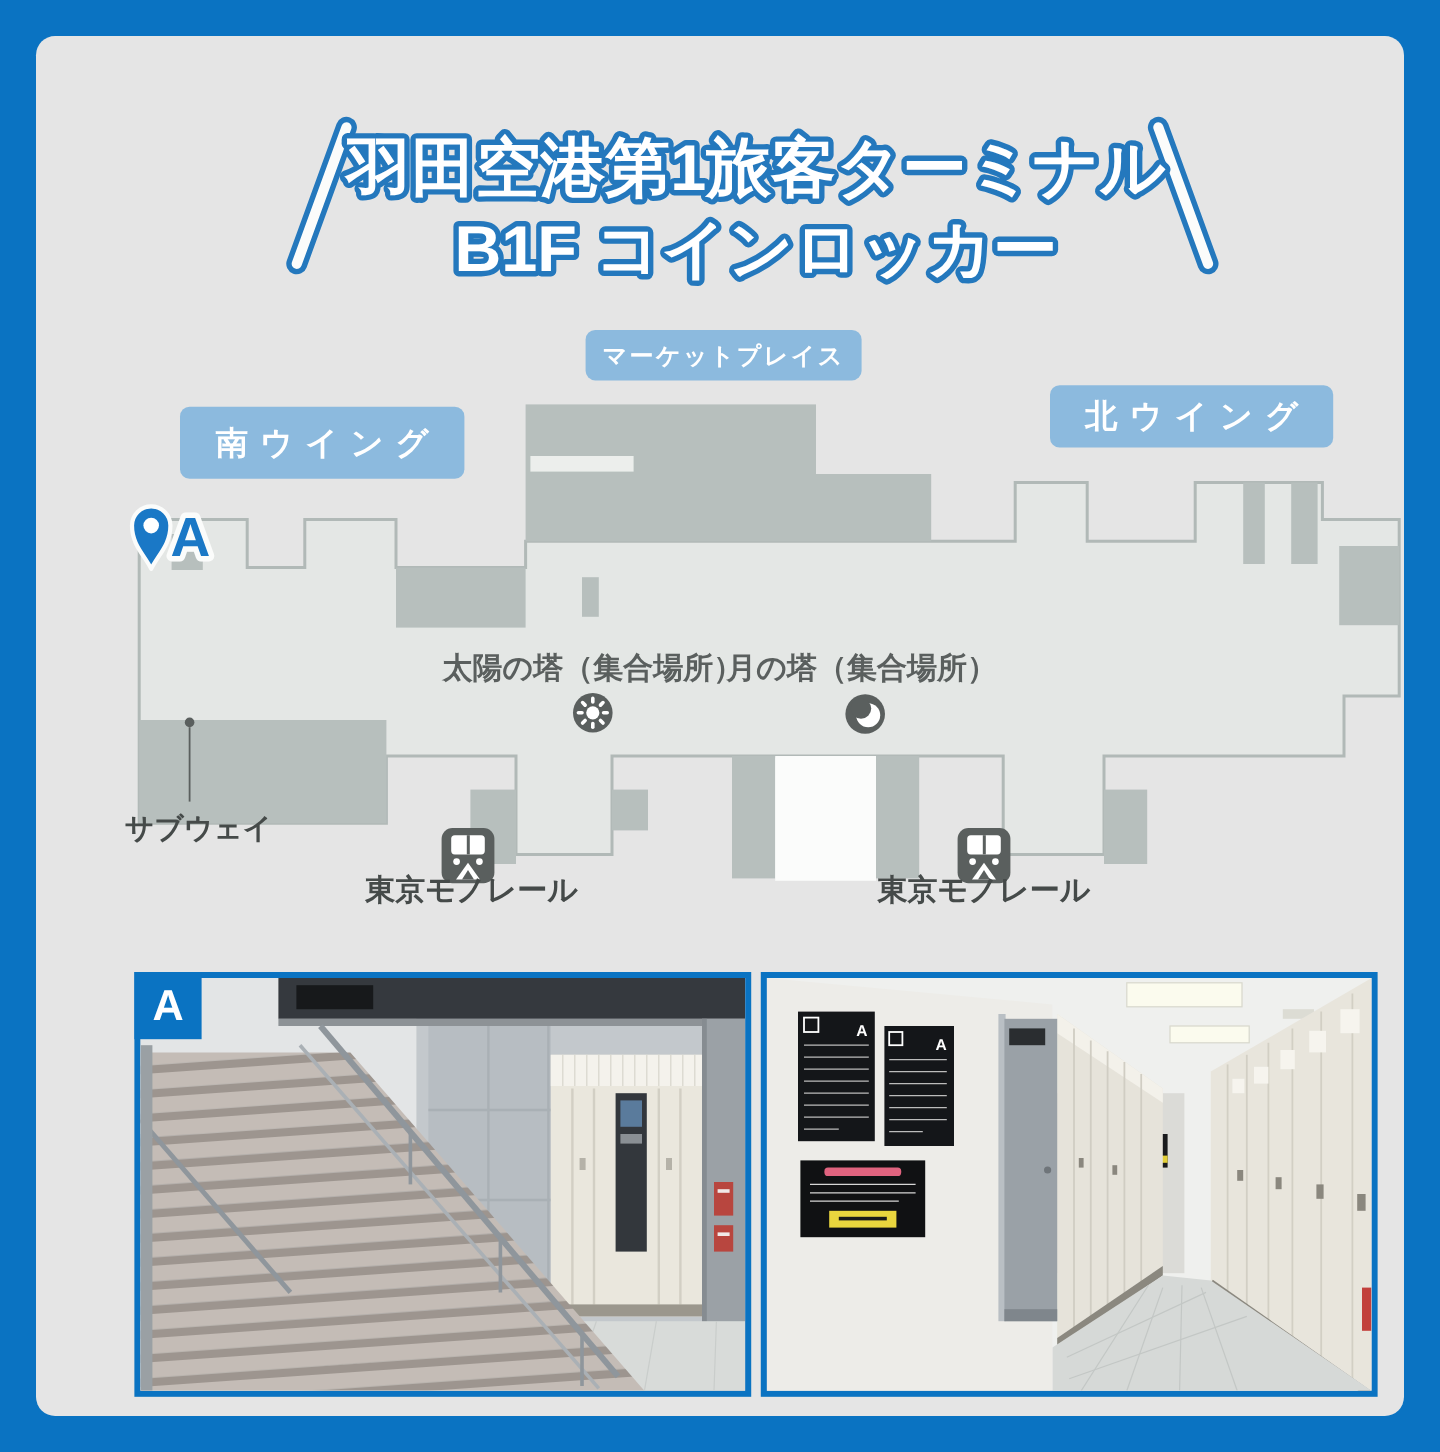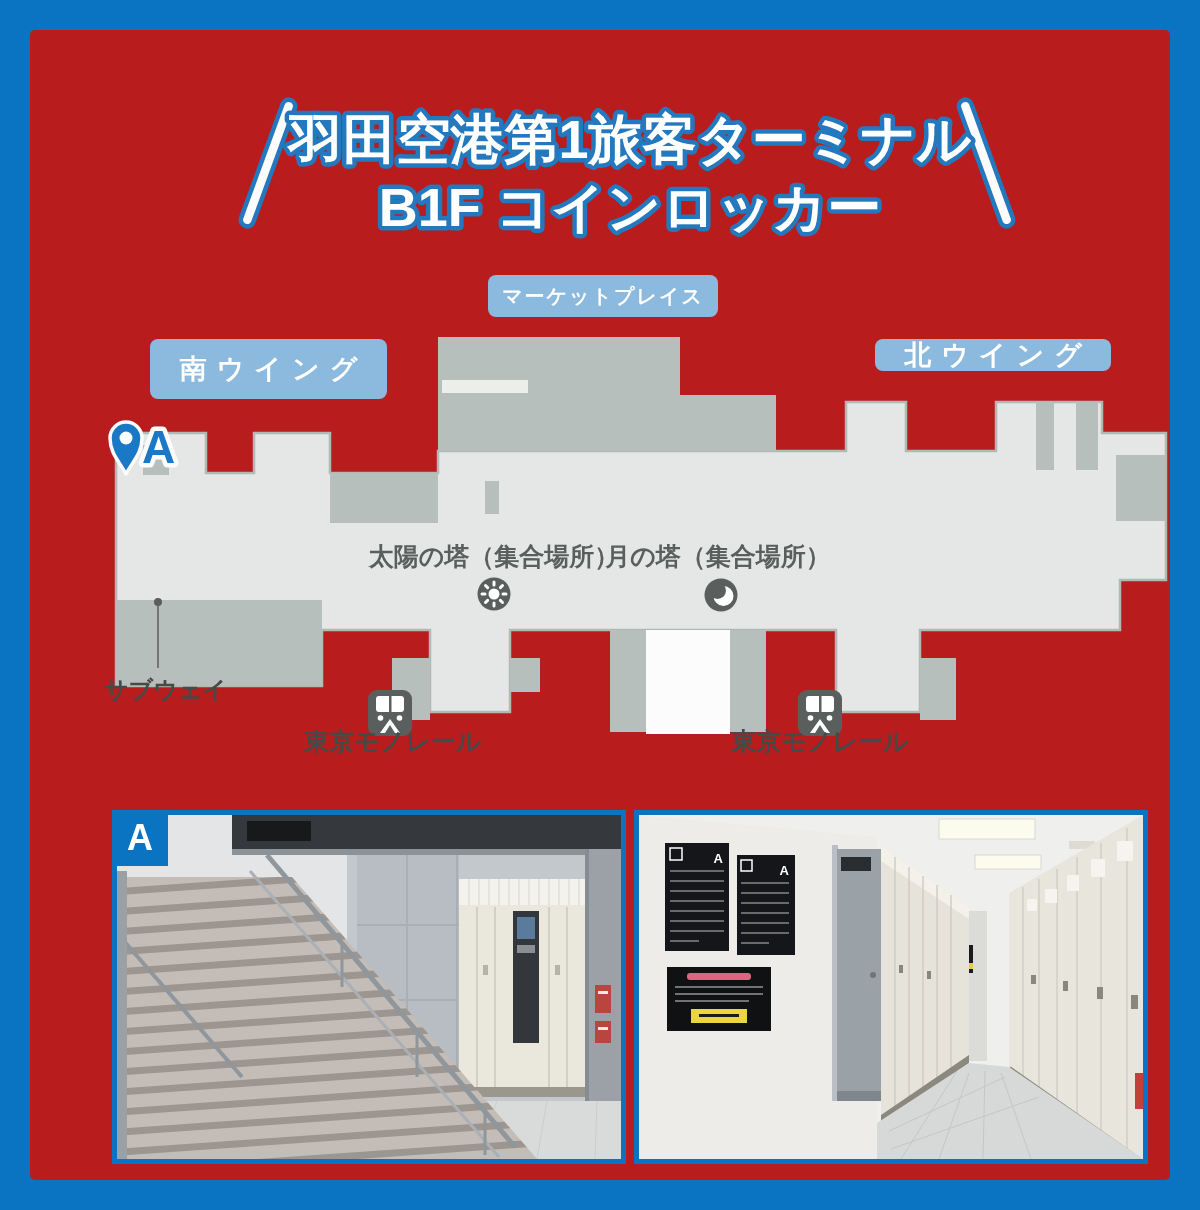--- a/index.html
+++ b/index.html
@@ -4,38 +4,38 @@
 <style>
   html,body{margin:0;padding:0;}
   body{
     width:1200px;height:1210px;position:relative;
     background:#0a73c2;
     font-family:"Liberation Sans","DejaVu Sans",sans-serif;
     overflow:hidden;
   }
   .card{
     position:absolute;left:30px;top:30px;width:1140px;height:1150px;
-    background:#b91c1c;border-radius:5px;text-decoration:underline;
+    background:#e5e5e5;border-radius:16px;text-decoration:underline;
   }
   
   .title-svg{position:absolute;left:0;top:44px;width:1200px;height:170px;}
   .title-text{
     font-family:"Liberation Sans","DejaVu Sans",sans-serif;
     font-weight:800;font-size:54px;
     fill:#ffffff;stroke:#2478bd;stroke-width:9px;
     paint-order:stroke fill;stroke-linejoin:round;
   }
   
   .pill{
     position:absolute;background:#8cbade;border-radius:8px;color:#ffffff;
     font-weight:700;display:flex;align-items:center;justify-content:center;
   }
   .pill-market{left:458px;top:245px;width:230px;height:42px;font-size:20px;letter-spacing:2px;}
   .pill-south {left:120px;top:309px;width:237px;height:60px;font-size:27px;letter-spacing:10px;text-indent:10px;}
-  .pill-north {left:845px;top:309px;width:236px;height:32px;font-size:27px;letter-spacing:10px;text-indent:10px;text-align:center;}
+  .pill-north {left:845px;top:291px;width:236px;height:52px;font-size:27px;letter-spacing:10px;text-indent:10px;text-align:center;}
   
   .map-svg{position:absolute;left:60px;top:300px;width:1080px;height:460px;}
   .map-label{font-weight:700;fill:#5a5f5e;}
   .map-label-dark{font-weight:700;fill:#454a49;}
   .marker-a{
     font-weight:800;font-size:46px;fill:#1a78c6;
     stroke:#fbfcfb;stroke-width:9px;paint-order:stroke fill;stroke-linejoin:round;
   }
   
   .photos{

